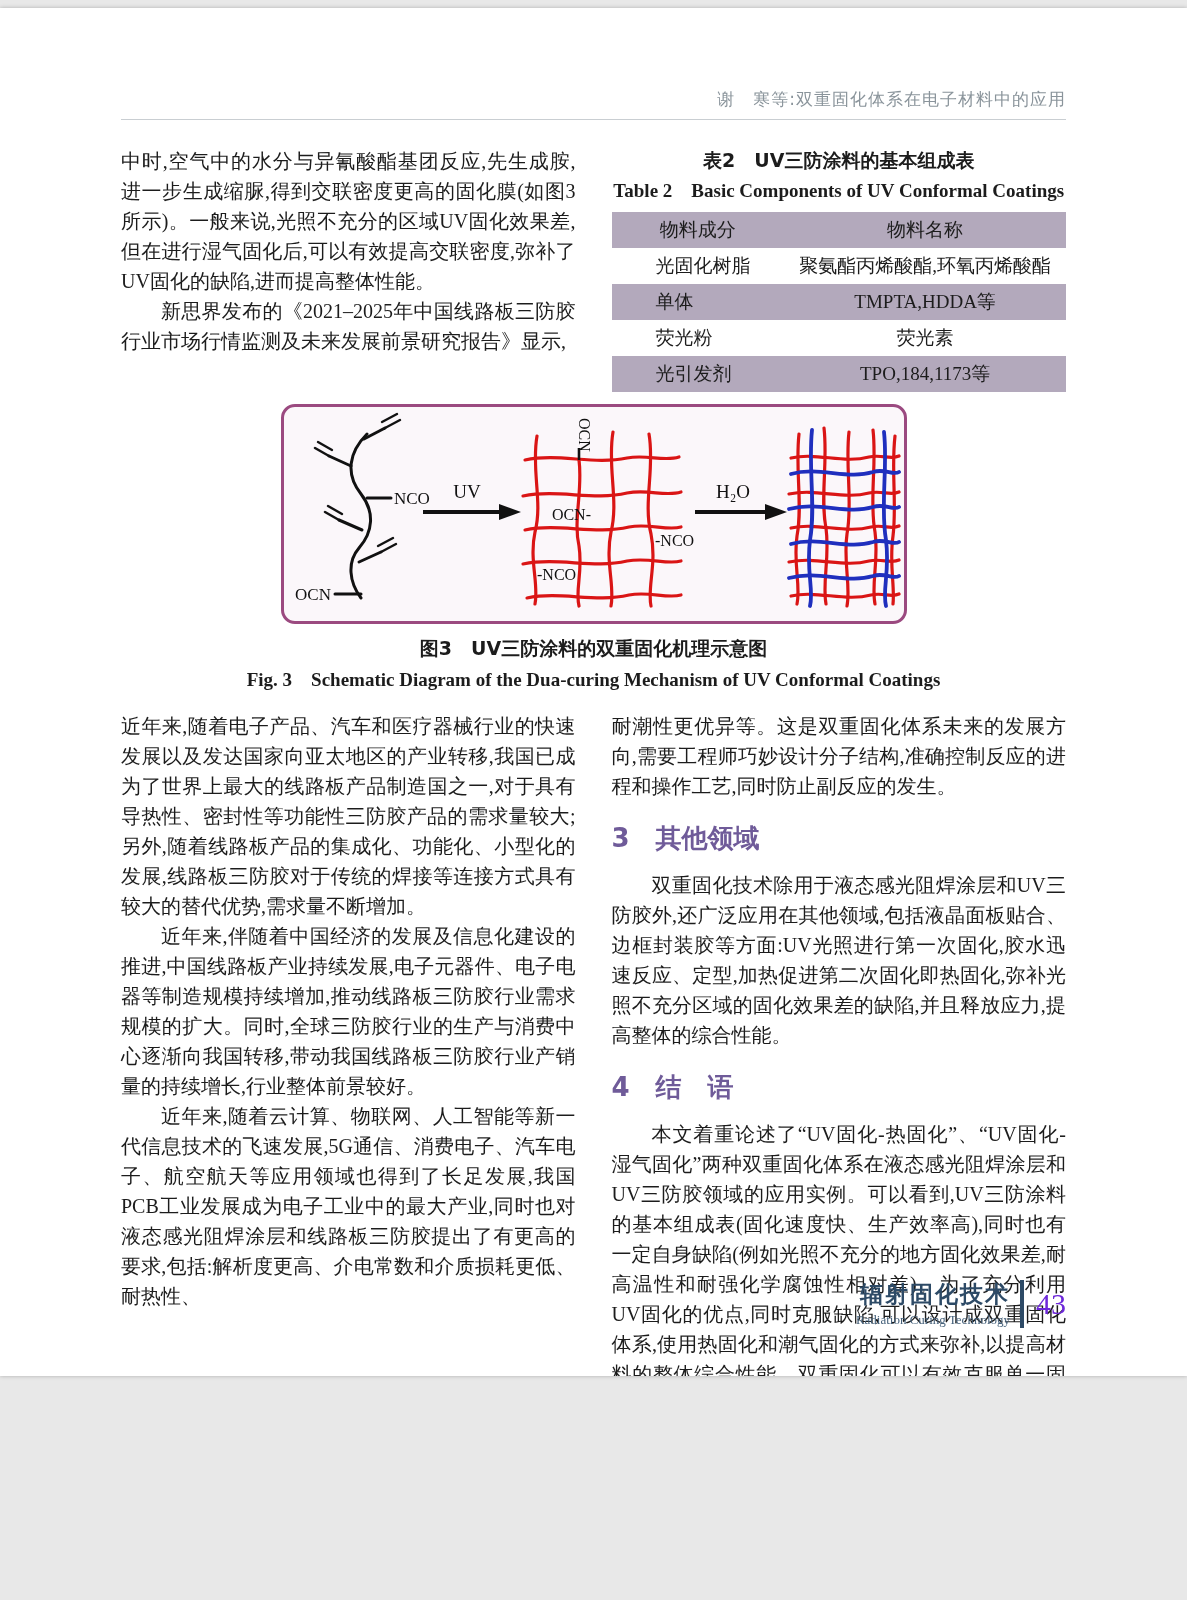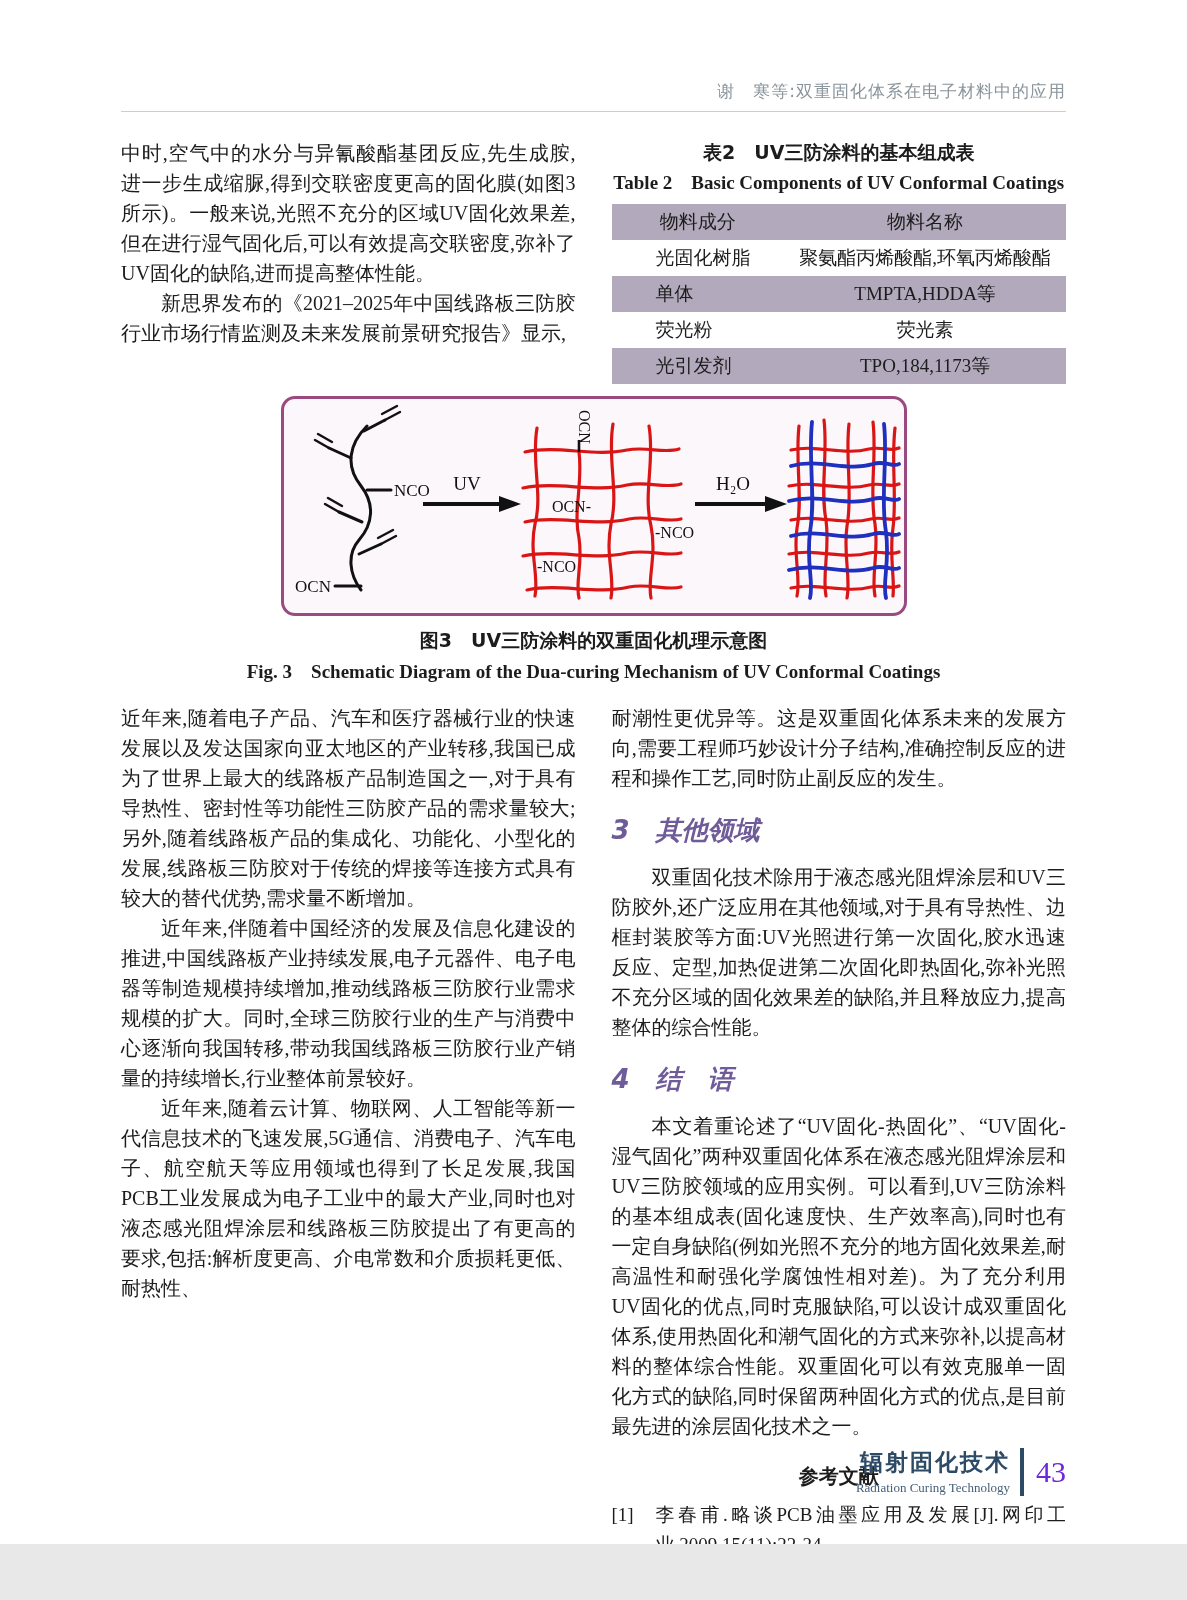--- a/index.html
+++ b/index.html
@@ -1,17 +1,17 @@
 <!DOCTYPE html>
 <html><head>
 <meta charset="utf-8">
 <style>
   html,body{margin:0;padding:0;background:#e8e8e8;}
   .page{
-    position:relative;width:1187px;height:1544px;margin:0 auto;
+    position:relative;width:1187px;height:1368px;margin:8px auto;
     background:#ffffff;overflow:hidden;
     font-family:"Liberation Serif","DejaVu Serif",serif;color:#1c1c1c;
     box-shadow:0 0 4px rgba(0,0,0,.25);
   }
   .content{margin:0 121px;}
   
   .running-head{
     padding-top:80px;text-align:right;font-size:17px;color:#8a949b;
     font-family:"DejaVu Sans","Liberation Sans",sans-serif;letter-spacing:1px;
   }
@@ -44,21 +44,20 @@
     margin-top:12px;text-align:center;font-weight:bold;font-size:19px;
     font-family:"DejaVu Sans","Liberation Sans",sans-serif;
   }
   .fig-cap-en{margin-top:5px;text-align:center;font-weight:bold;font-size:19px;}
   svg text{font-family:"Liberation Serif","DejaVu Serif",serif;fill:#111;}
   
   .body-cols{margin-top:18px;}
   h2.section{
     margin:20px 0 14px 0;color:#6f5b99;font-size:26px;font-weight:bold;
     font-family:"DejaVu Sans","Liberation Sans",sans-serif;
-    font-style:italic;
   }
   h2.section .snum{margin-right:26px;}
   .refs-title{
     text-align:center;font-weight:bold;font-size:20px;margin-top:22px;
     font-family:"DejaVu Sans","Liberation Sans",sans-serif;
   }
   .ref-item{display:flex;margin-top:10px;font-size:19px;line-height:30px;}
   .ref-num{flex:0 0 44px;}
   .ref-text{flex:1;text-align:justify;}
   
@@ -203,21 +202,21 @@
       <div class="col">
         <p class="body-p">近年来,随着电子产品、汽车和医疗器械行业的快速发展以及发达国家向亚太地区的产业转移,我国已成为了世界上最大的线路板产品制造国之一,对于具有导热性、密封性等功能性三防胶产品的需求量较大;另外,随着线路板产品的集成化、功能化、小型化的发展,线路板三防胶对于传统的焊接等连接方式具有较大的替代优势,需求量不断增加。</p>
         <p class="body-p indent">近年来,伴随着中国经济的发展及信息化建设的推进,中国线路板产业持续发展,电子元器件、电子电器等制造规模持续增加,推动线路板三防胶行业需求规模的扩大。同时,全球三防胶行业的生产与消费中心逐渐向我国转移,带动我国线路板三防胶行业产销量的持续增长,行业整体前景较好。</p>
         <p class="body-p indent">近年来,随着云计算、物联网、人工智能等新一代信息技术的飞速发展,5G通信、消费电子、汽车电子、航空航天等应用领域也得到了长足发展,我国PCB工业发展成为电子工业中的最大产业,同时也对液态感光阻焊涂层和线路板三防胶提出了有更高的要求,包括:解析度更高、介电常数和介质损耗更低、耐热性、</p>
       </div>
       <div class="col">
         <p class="body-p">耐潮性更优异等。这是双重固化体系未来的发展方向,需要工程师巧妙设计分子结构,准确控制反应的进程和操作工艺,同时防止副反应的发生。</p>
         <h2 class="section">
           <span class="snum">3</span><span>其他领域</span>
         </h2>
-        <p class="body-p indent">双重固化技术除用于液态感光阻焊涂层和UV三防胶外,还广泛应用在其他领域,对于具有导热性、边框封装胶等方面:UV光照进行第一次固化,胶水迅速反应、定型,加热促进第二次固化即热固化,弥补光照不充分区域的固化效果差的缺陷,并且释放应力,提高整体的综合性能。</p>
+        <p class="body-p indent">双重固化技术除用于液态感光阻焊涂层和UV三防胶外,还广泛应用在其他领域,包括液晶面板贴合、边框封装胶等方面:UV光照进行第一次固化,胶水迅速反应、定型,加热促进第二次固化即热固化,弥补光照不充分区域的固化效果差的缺陷,并且释放应力,提高整体的综合性能。</p>
         <h2 class="section">
           <span class="snum">4</span><span>结　语</span>
         </h2>
         <p class="body-p indent">本文着重论述了“UV固化-热固化”、“UV固化-湿气固化”两种双重固化体系在液态感光阻焊涂层和UV三防胶领域的应用实例。可以看到,UV三防涂料的基本组成表(固化速度快、生产效率高),同时也有一定自身缺陷(例如光照不充分的地方固化效果差,耐高温性和耐强化学腐蚀性相对差)。为了充分利用UV固化的优点,同时克服缺陷,可以设计成双重固化体系,使用热固化和潮气固化的方式来弥补,以提高材料的整体综合性能。双重固化可以有效克服单一固化方式的缺陷,同时保留两种固化方式的优点,是目前最先进的涂层固化技术之一。</p>
         <div class="refs-title">参考文献</div>
         <div class="ref-item">
           <span class="ref-num">[1]</span>
           <span class="ref-text">李春甫.略谈PCB油墨应用及发展[J].网印工业,2009,15(11):22-24</span>
         </div>
       </div>

